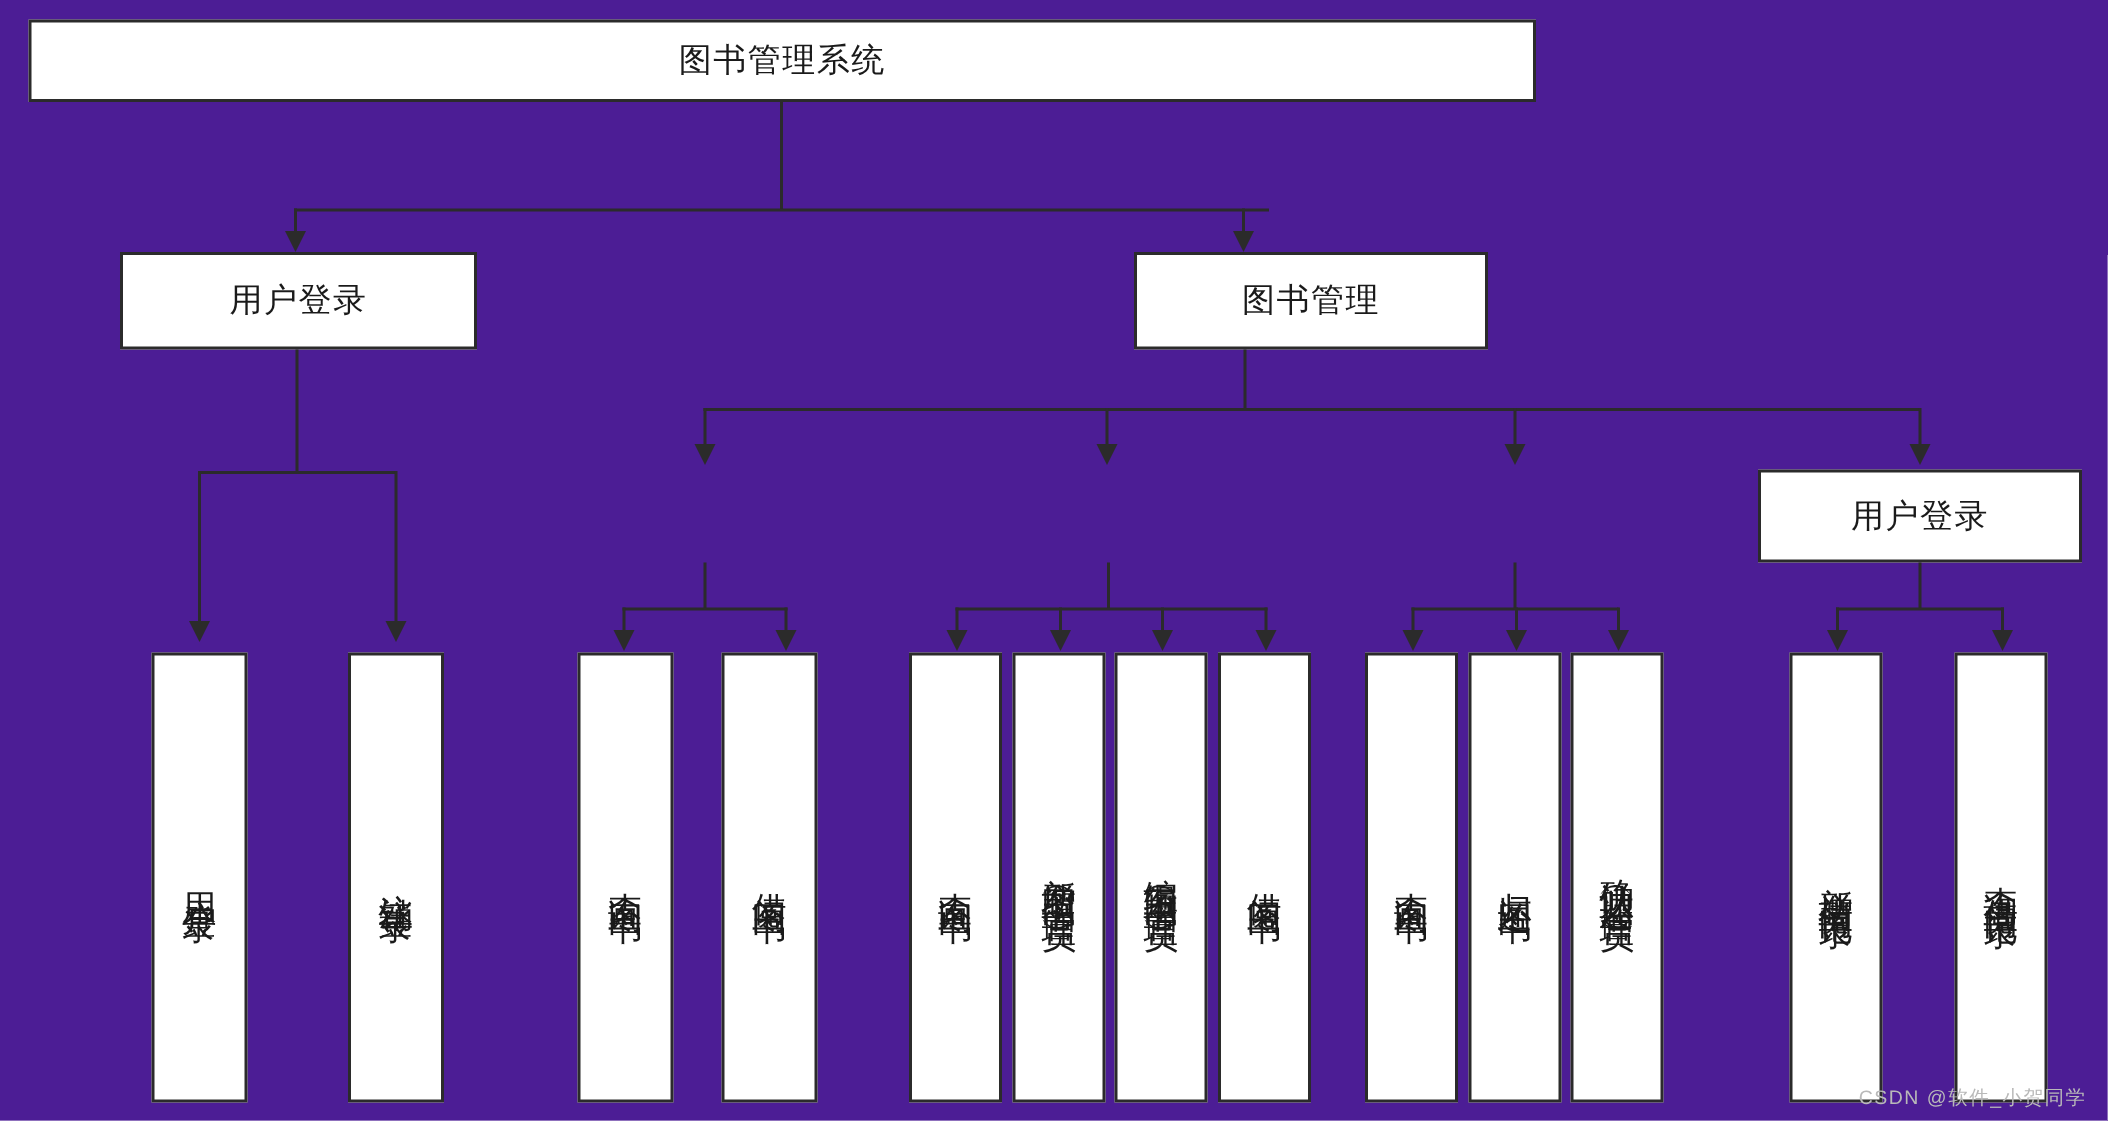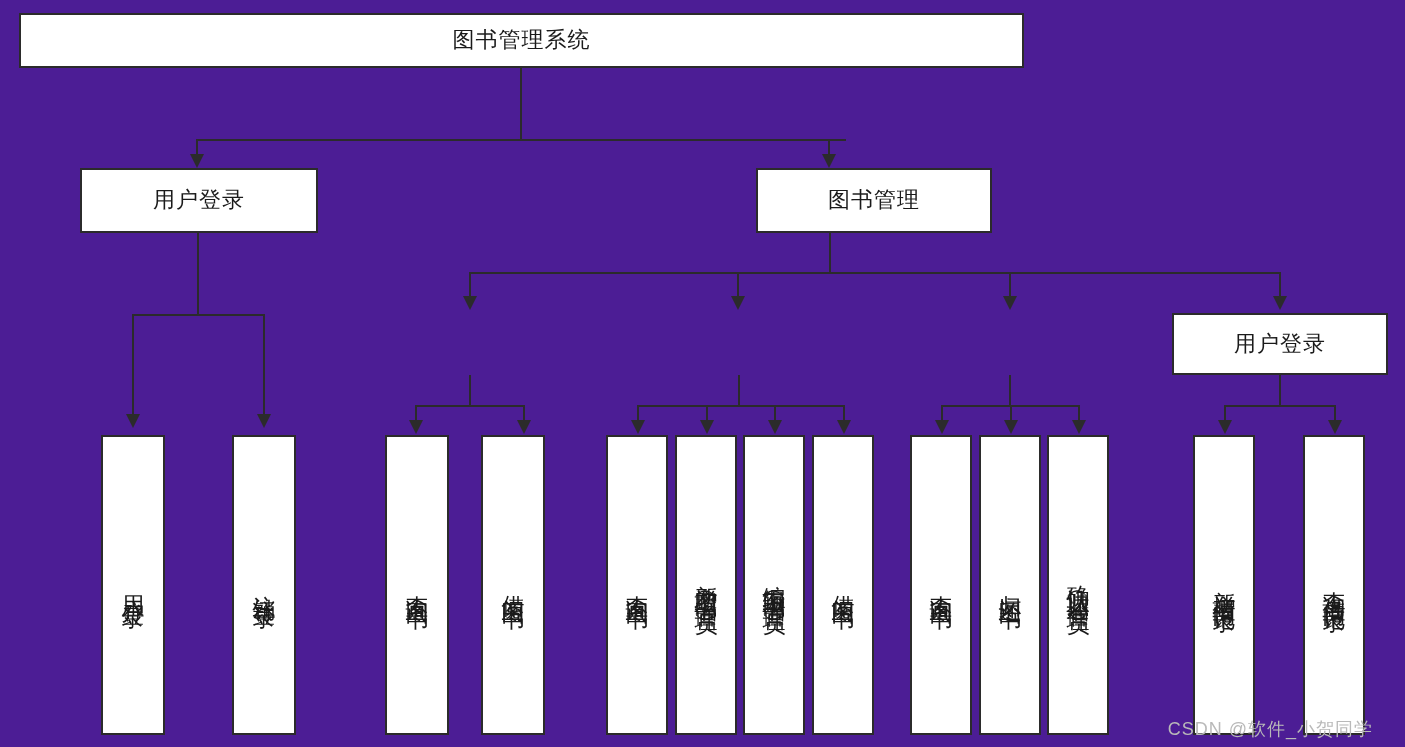--- a/index.html
+++ b/index.html
@@ -48,23 +48,23 @@
     position:absolute;
     width:0;height:0;
     border-left:7px solid transparent;
     border-right:7px solid transparent;
     border-top:14px solid #2b2b2b;
   }
 
   
   #watermark{
     position:absolute;
-    right:32px;
+    right:14px;
     bottom:6px;
-    font-size:18px;
+    font-size:13px;
     color:#b9b9b9;
     letter-spacing:1px;
     white-space:nowrap;
     pointer-events:none;
   }
 </style>
 </head>
 <body>
 
 <div id="canvas">

